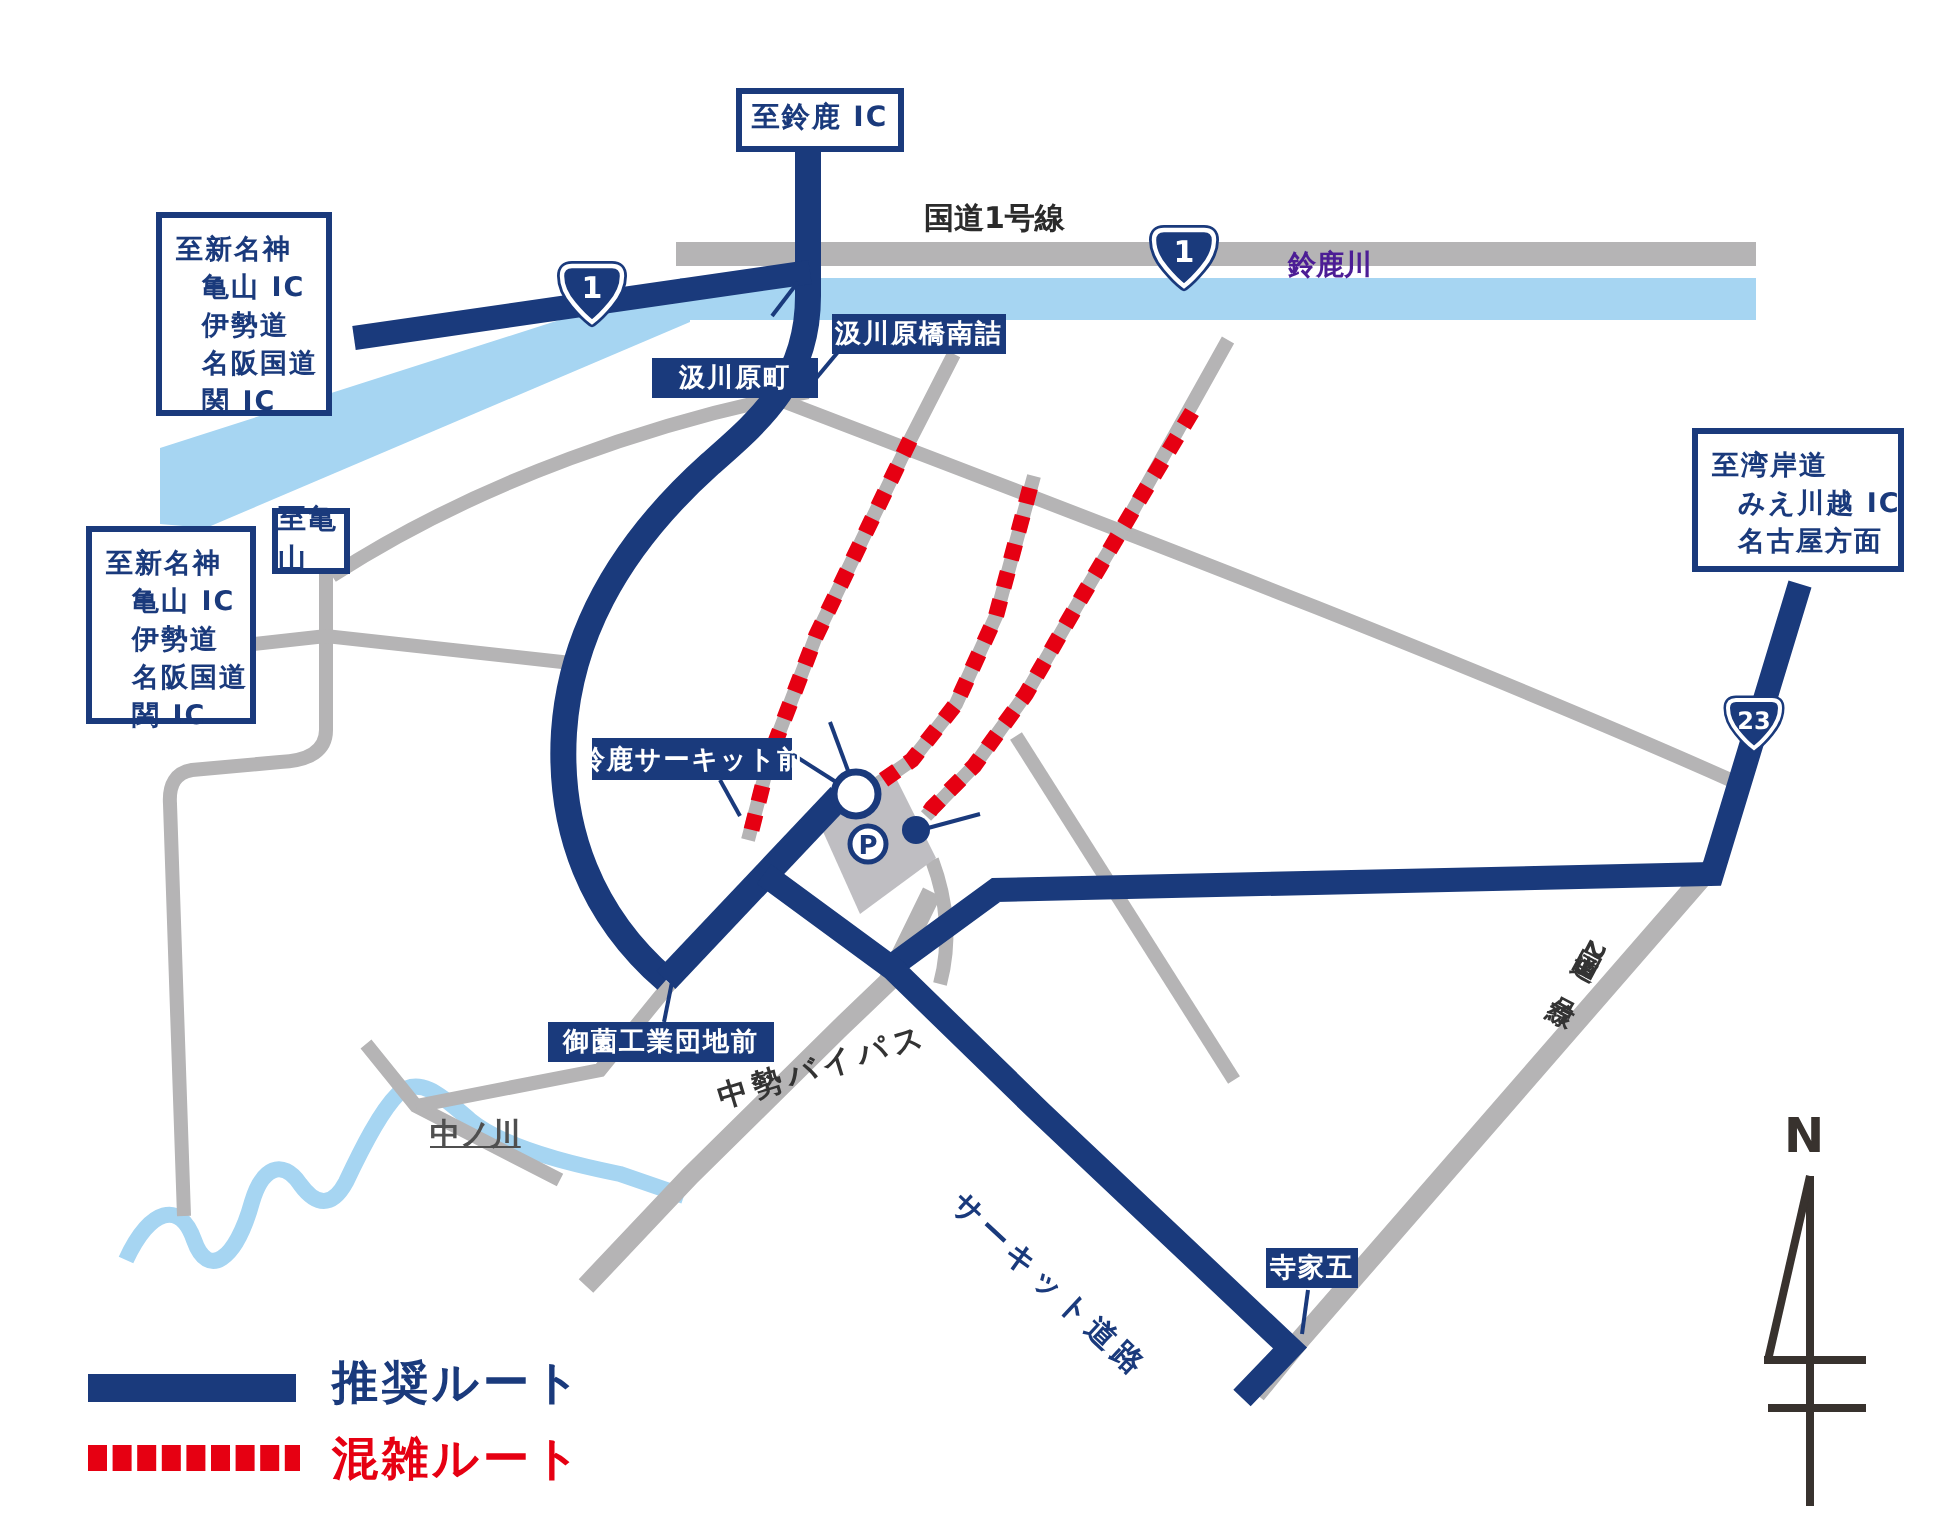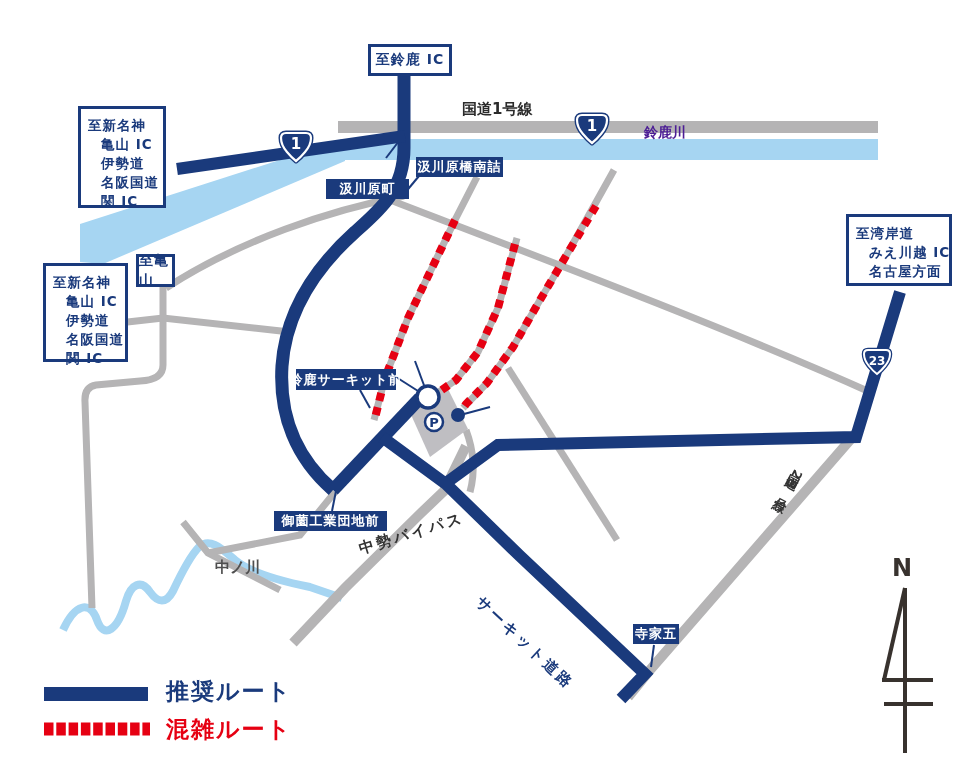--- a/index.html
+++ b/index.html
@@ -144,21 +144,21 @@
 
 
   <div class="tag" style="left:326px;top:159px;width:83px;height:20px;margin-top:20px;">汲川原町</div>
   <div class="tag" style="left:416px;top:157px;width:87px;height:20px;">汲川原橋南詰</div>
   <div class="tag" style="left:296px;top:369px;width:100px;height:21px;">鈴鹿サーキット前</div>
   <div class="tag" style="left:274px;top:511px;width:113px;height:20px;">御薗工業団地前</div>
   <div class="tag" style="left:633px;top:624px;width:46px;height:20px;">寺家五</div>
 
   <div class="roadtext" style="left:462px;top:100px;font-size:15px;color:#2b2b2b;">国道1号線</div>
   <div class="roadtext" style="left:644px;top:124px;font-size:14px;color:#4c1d95;">鈴鹿川</div>
-  <div class="roadtext" style="left:215px;top:558px;font-size:15px;color:#4f4f4f;">中ノ川</div>
+  <div class="roadtext" style="left:215px;top:558px;font-size:15px;color:#4f4f4f;text-decoration:underline;">中ノ川</div>
   <div class="roadtext" style="left:357px;top:524px;font-size:15px;color:#333333;letter-spacing:3px;transform:rotate(-17deg);">中勢バイパス</div>
   <div class="roadtext" style="left:478px;top:590px;font-size:15px;color:#1a3a7c;letter-spacing:3px;transform:rotate(43deg);transform-origin:left center;">サーキット道路</div>
   <div class="roadtext vtext" style="left:784px;top:465px;font-size:13px;color:#333333;letter-spacing:2px;transform:rotate(28deg);">国道23号線</div>
 
   <div class="legend-label" style="left:166px;top:676px;color:#1a3a7c;">推奨ルート</div>
   <div class="legend-label" style="left:166px;top:714px;color:#e60012;">混雑ルート</div>
 
   <div class="compass-n" style="left:892px;top:554px;">N</div>
 
 </div>

